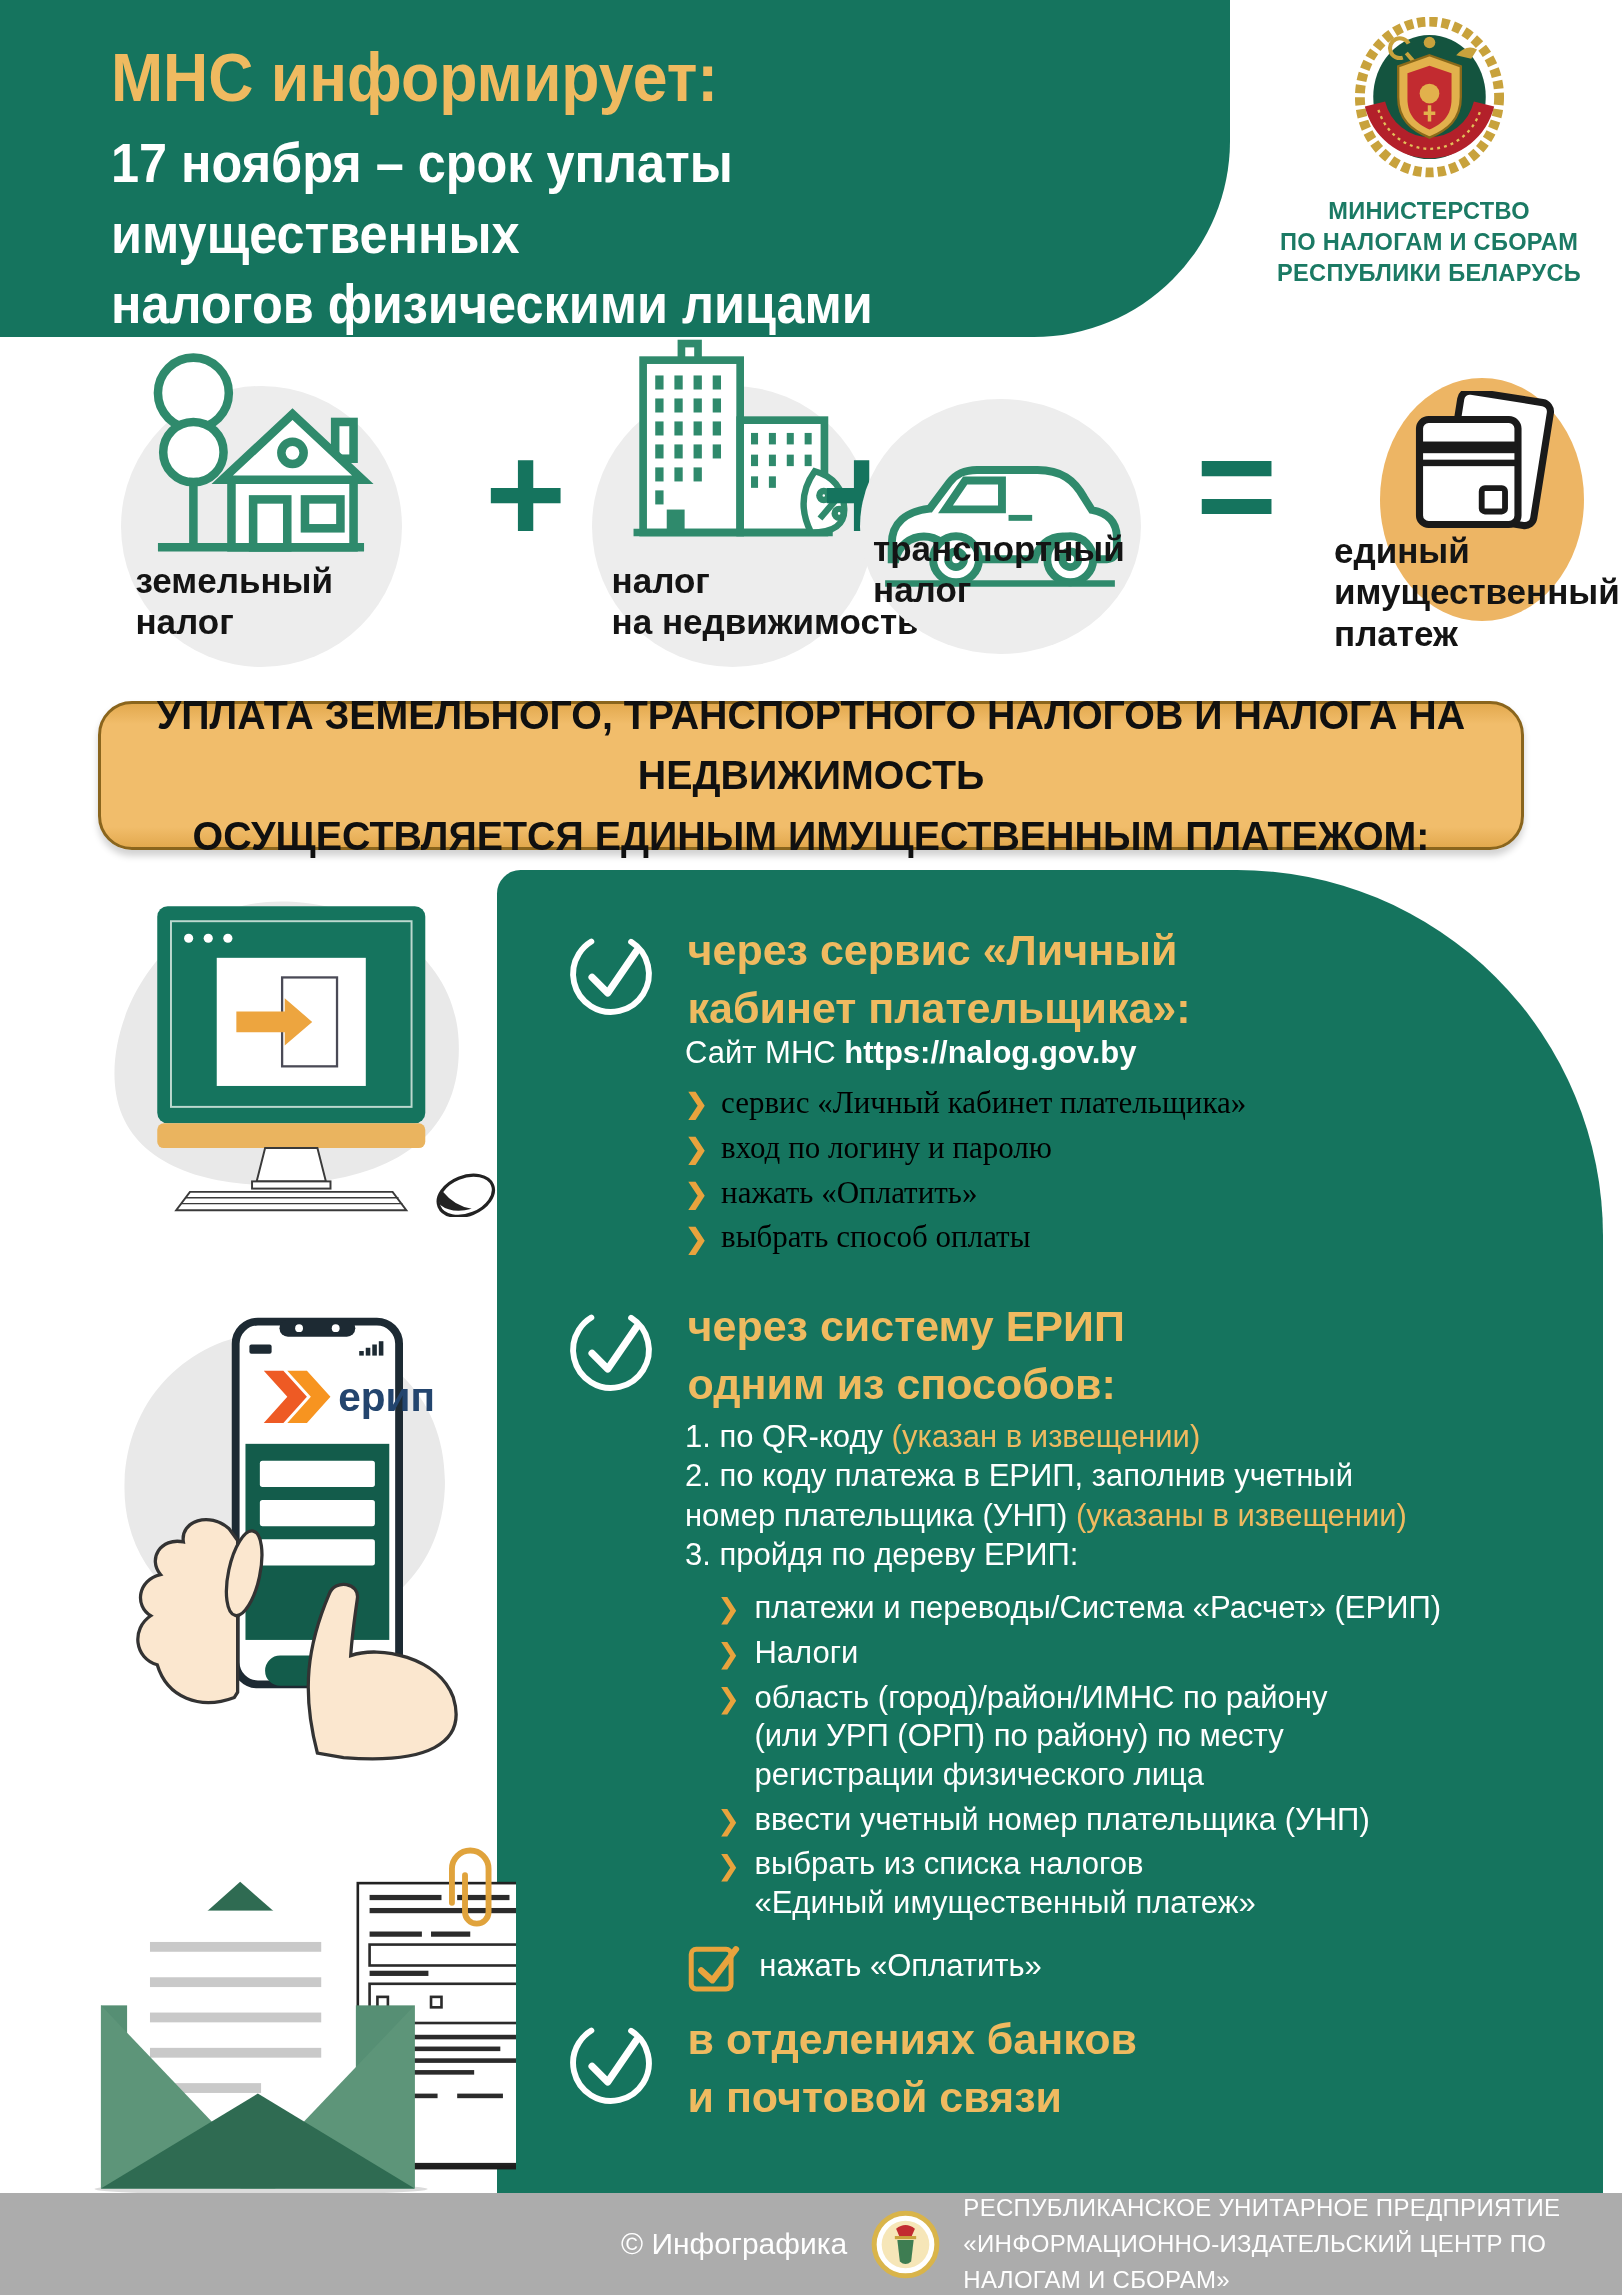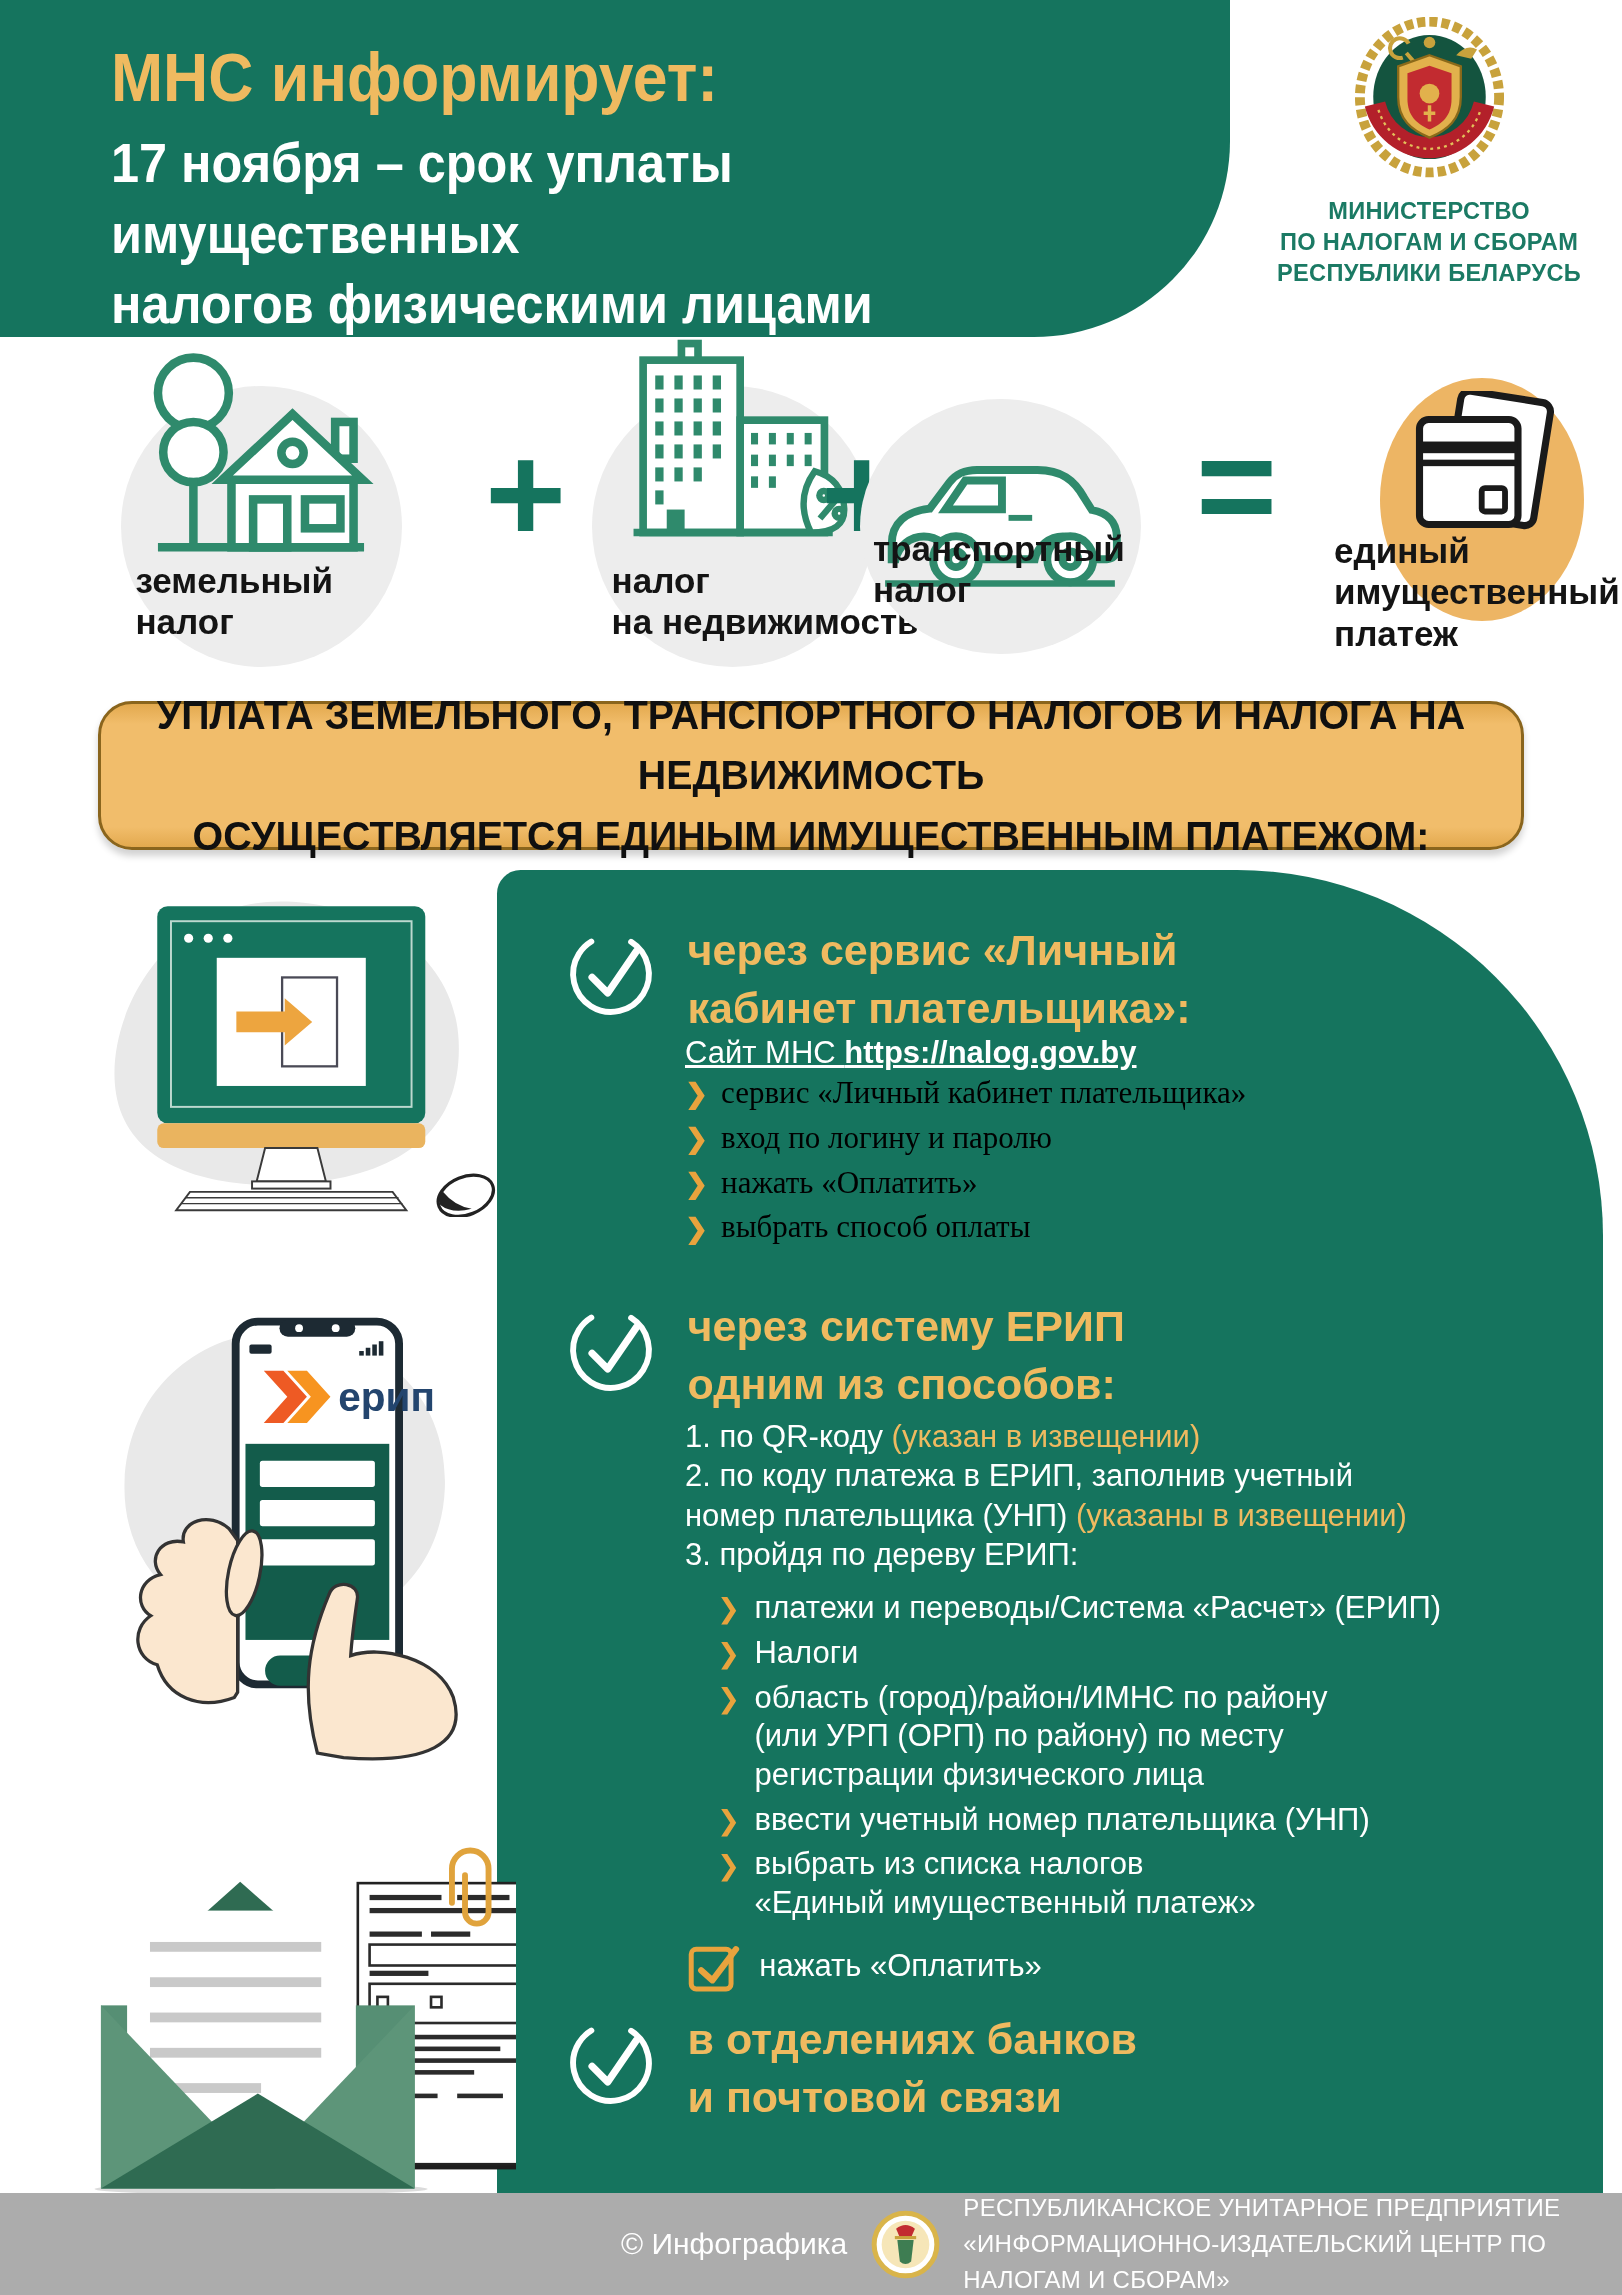--- a/index.html
+++ b/index.html
@@ -38,21 +38,21 @@
   .banner-text { font-size:41px; font-weight:bold; color:#101010; text-align:center;
     line-height:1.48; transform:scaleX(.96); width:100%; }
 
   
   .panel { position:absolute; left:497px; top:870px; width:1106px; height:1323px;
     background:#15745e; border-radius:23.6px 366px 0 0; }
   .sec-head { position:absolute; left:65px; display:flex; gap:27.5px; align-items:flex-start; }
   .check-icon { width:98px; height:98px; flex:none; margin-top:3.9px; }
   .sec-head h2 { font-size:43px; font-weight:bold; color:#EFBA60; line-height:1.36; }
   .sec-body { position:absolute; left:188px; width:890px; }
-  .intro { font-size:31px; color:#fff; margin-bottom:2px;text-decoration:underline; }
+  .intro { font-size:31px; color:#fff; margin-bottom:12px; }
   .intro .url { font-weight:bold; }
   .brow { display:flex; gap:13px; margin-bottom:3.9px; font-size:31px; color:#000000; line-height:1.32;font-family:Liberation Serif, serif; }
   .chev { color:#E8A33D; font-weight:bold; font-size:27.5px; padding-top:3.3px; flex:none; }
   .chev::before { content:"❯"; }
   .nrow { font-size:31px; color:#fff; line-height:1.27; }
   .gold { color:#EFBA60; }
   .sub { margin-left:32px; margin-top:14.4px; }
   .srow { display:flex; gap:14.4px; margin-bottom:6.5px; font-size:31px; color:#ffffff; line-height:1.24; }
   .cbrow { display:flex; gap:18.3px; margin-top:15.7px; align-items:center; font-size:31px; color:#fff; }
   .cb-icon { width:56px; height:56px; flex:none; }

